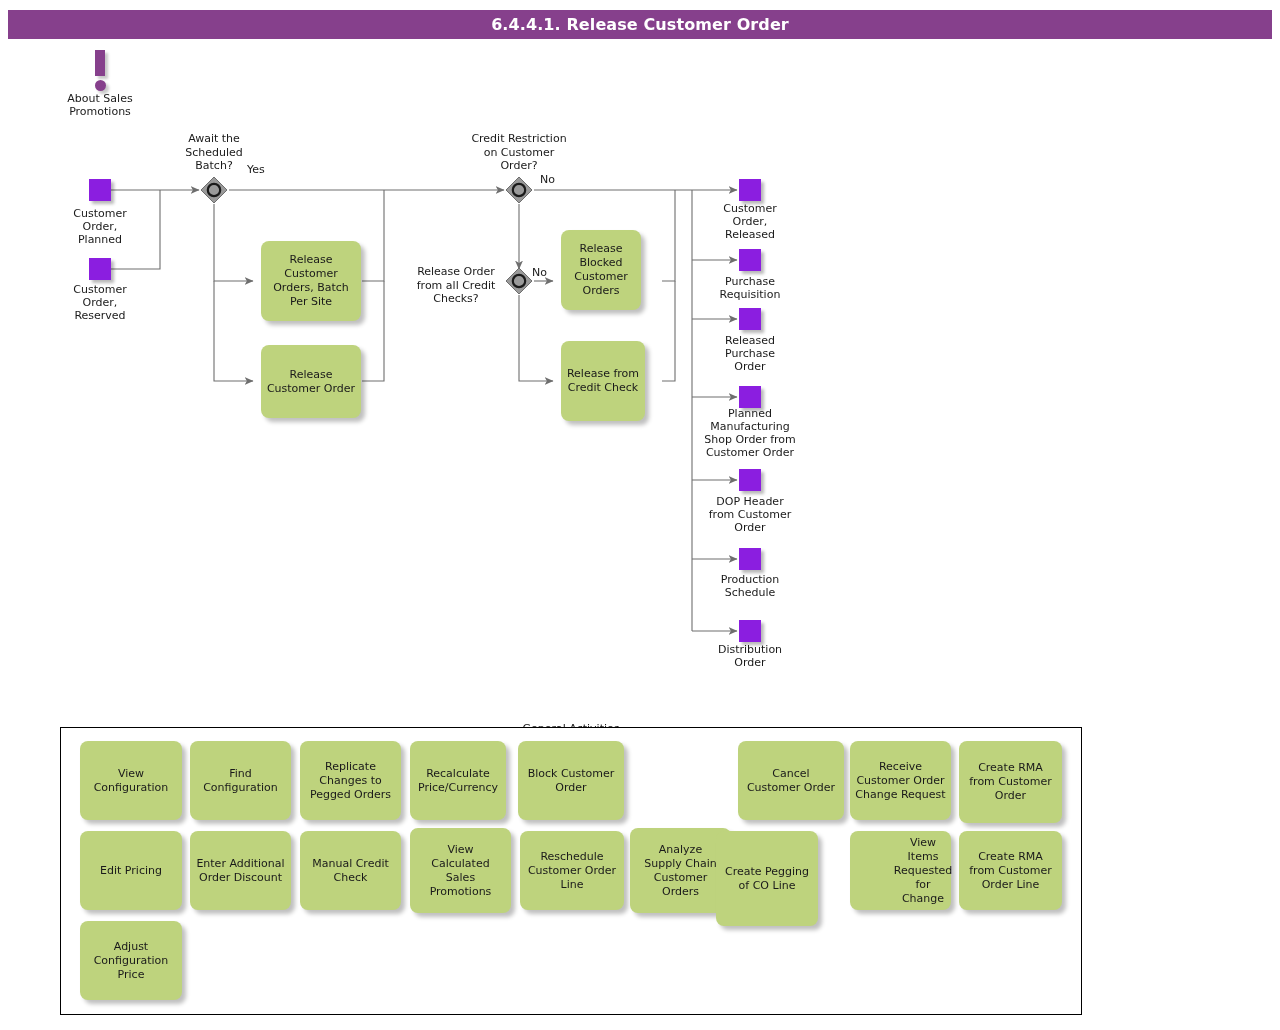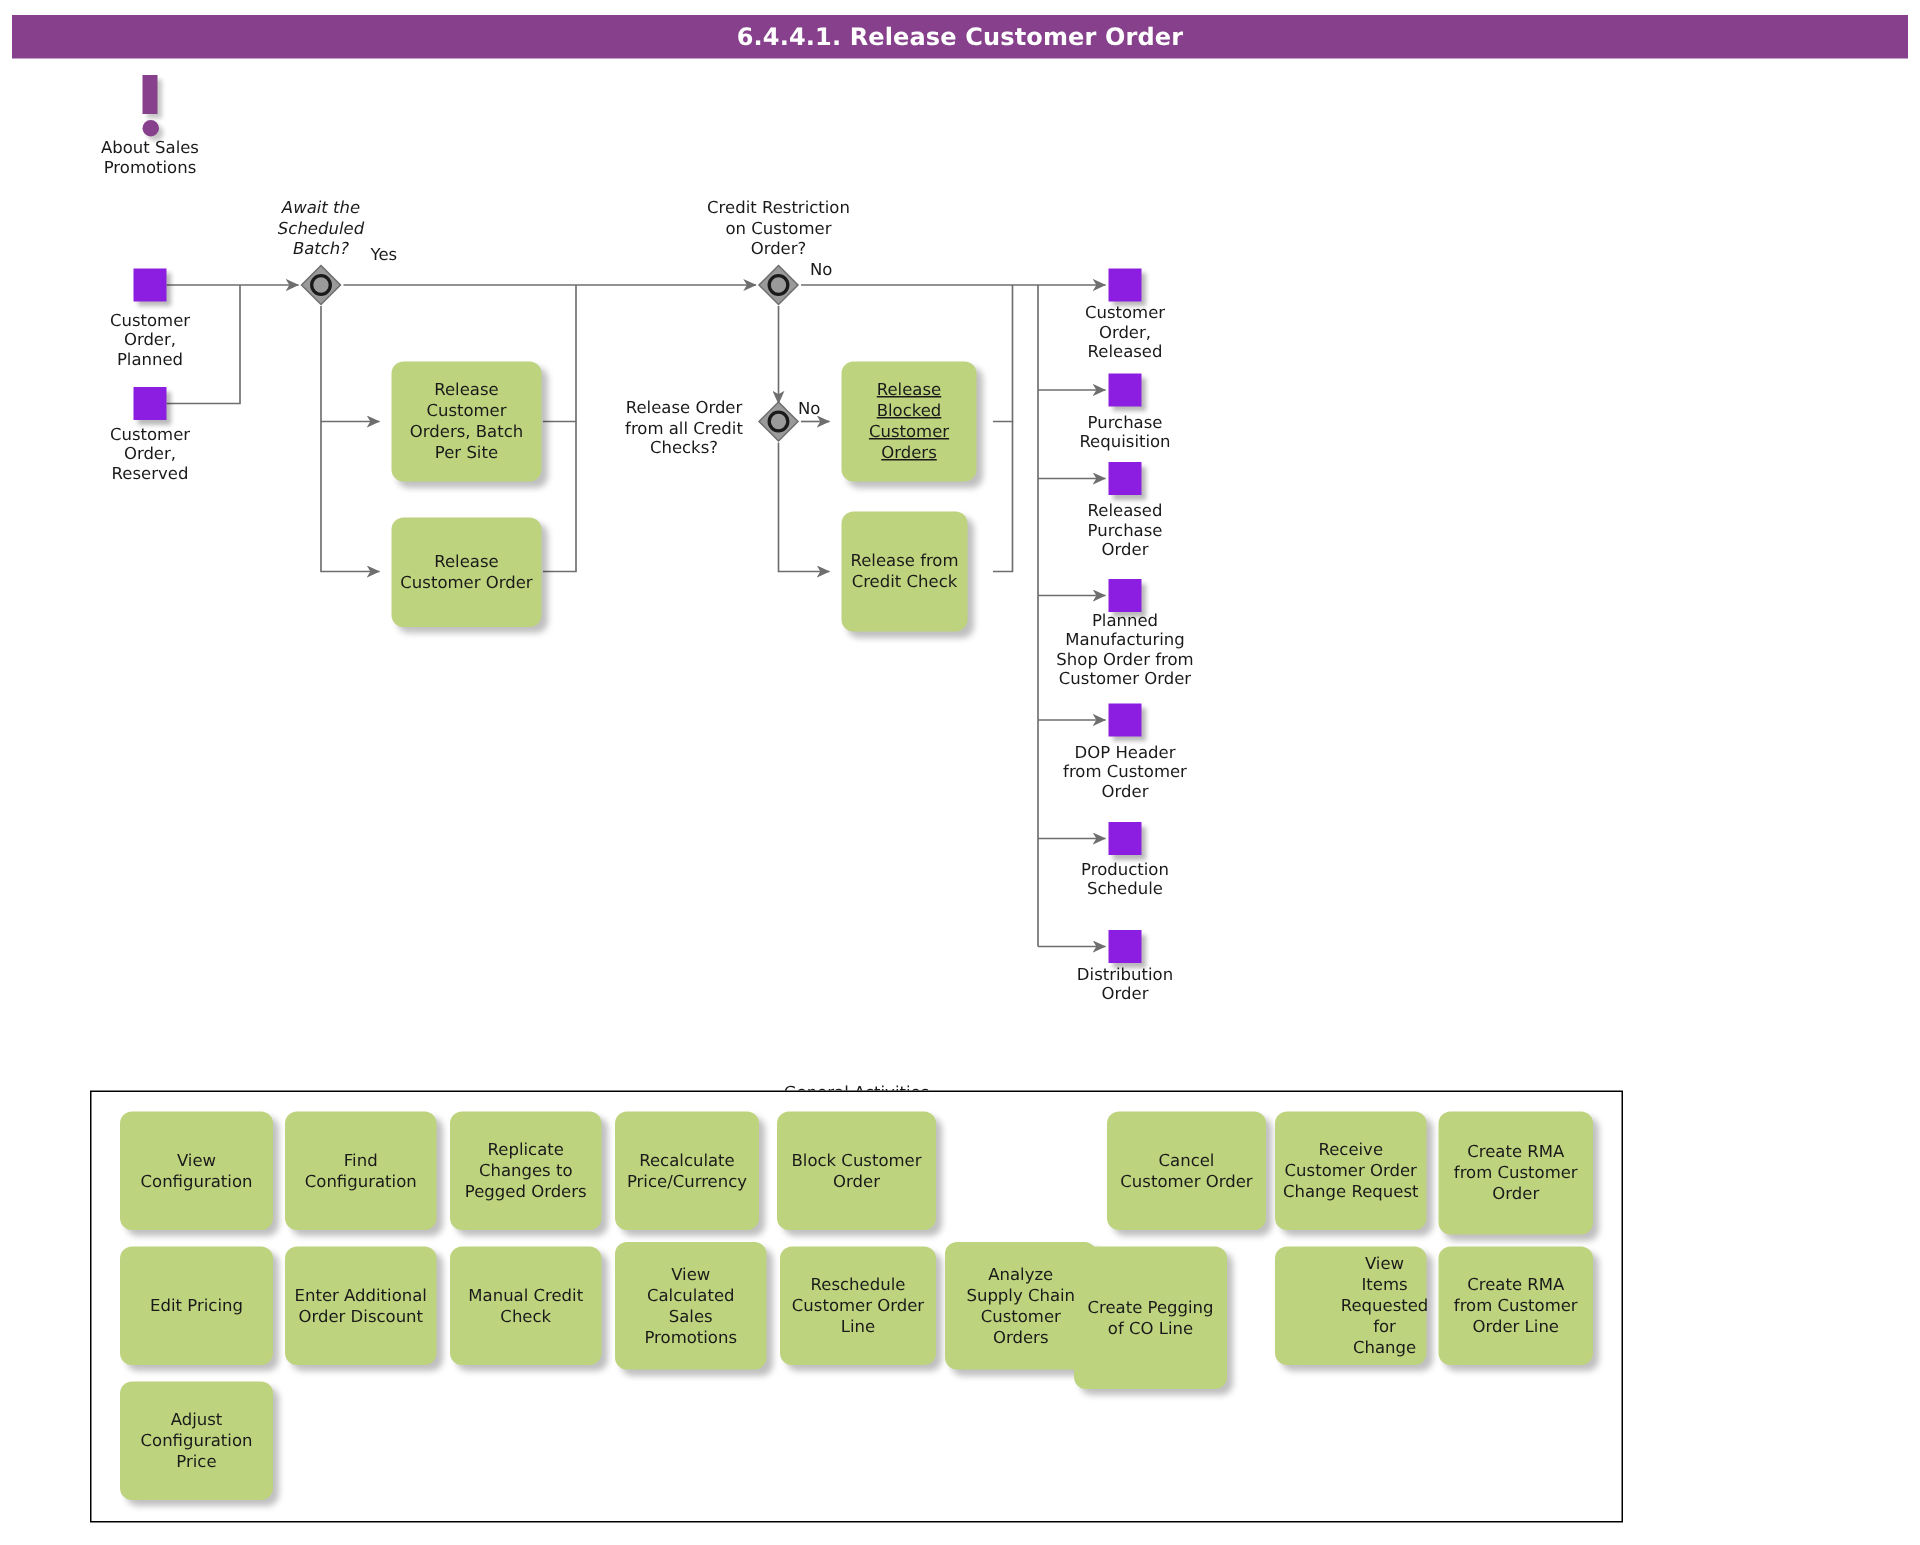--- a/index.html
+++ b/index.html
@@ -137,21 +137,21 @@
   <div class="sq" style="left:89px;top:179px;"></div>
   <div class="sqlabel" style="left:40px;top:207px;width:120px;">Customer
 Order,
 Planned</div>
 
   <div class="sq" style="left:89px;top:258px;"></div>
   <div class="sqlabel" style="left:40px;top:283px;width:120px;">Customer
 Order,
 Reserved</div>
 
-  <div class="gwlabel" style="left:154px;top:132px;width:120px;font-style:italic;">Await the
+  <div class="gwlabel" style="left:154px;top:132px;width:120px;">Await the
 Scheduled
 Batch?</div>
   <svg class="gw" style="left:200px;top:176px;" width="28" height="28" viewBox="0 0 28 28">
     <polygon points="16,3 27,14 16,25 5,14" fill="#000000" opacity="0.18"></polygon>
     <polygon points="14,1 27,14 14,27 1,14" fill="#9a9a9a" stroke="#6e6e6e" stroke-width="1"></polygon>
     <circle cx="14" cy="14" r="6.2" fill="none" stroke="#1a1a1a" stroke-width="2.2"></circle>
   </svg>
   <div class="flowlabel" style="left:247px;top:163px;">Yes</div>
 
   <div class="gwlabel" style="left:459px;top:132px;width:120px;">Credit Restriction
@@ -173,21 +173,21 @@
     <circle cx="14" cy="14" r="6.2" fill="none" stroke="#1a1a1a" stroke-width="2.2"></circle>
   </svg>
   <div class="flowlabel" style="left:532px;top:266px;">No</div>
 
   <div class="task" style="left:261px;top:241px;width:100px;height:80px;">Release
 Customer
 Orders, Batch
 Per Site</div>
   <div class="task" style="left:261px;top:345px;width:100px;height:73px;">Release
 Customer Order</div>
-  <div class="task" style="left:561px;top:241px;width:90px;height:80px;text-decoration:underline;">Release Blocked
+  <div class="task" style="left:561px;top:230px;width:80px;height:80px;">Release Blocked
 Customer
 Orders</div>
   <div class="task" style="left:561px;top:341px;width:84px;height:80px;">Release from
 Credit Check</div>
 
   <div class="sq" style="left:739px;top:179px;"></div>
   <div class="sqlabel" style="left:690px;top:202px;width:120px;">Customer
 Order,
 Released</div>
 

